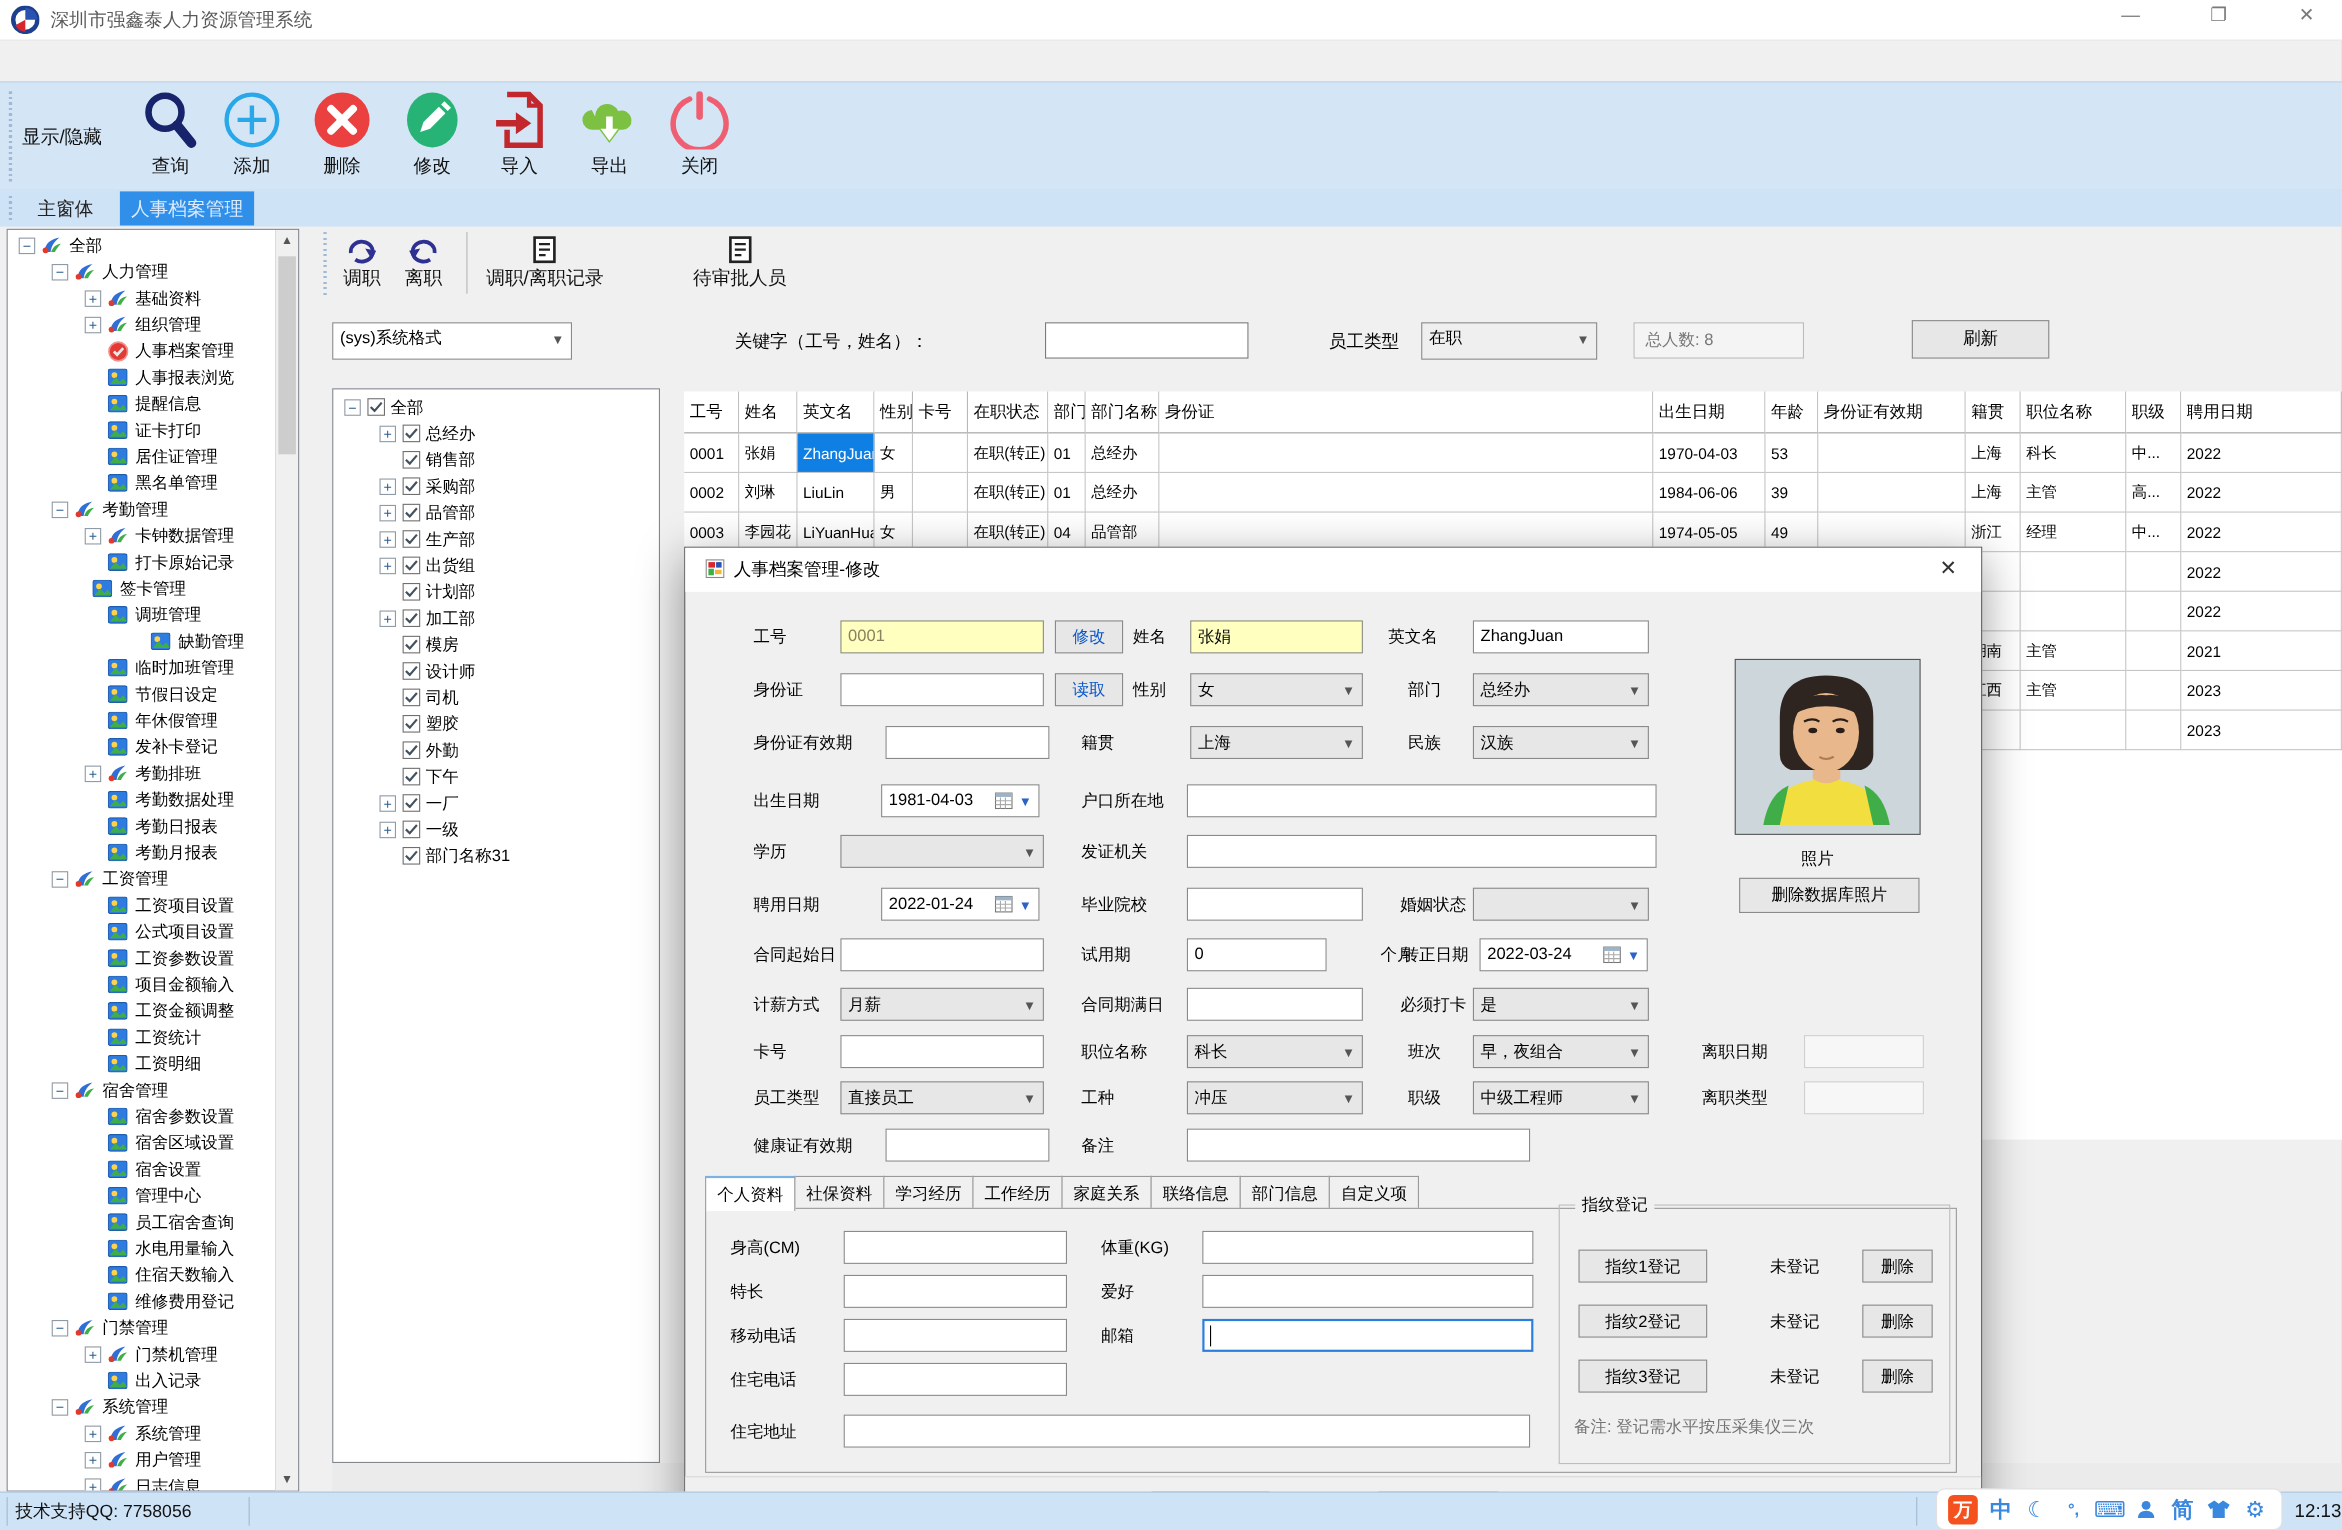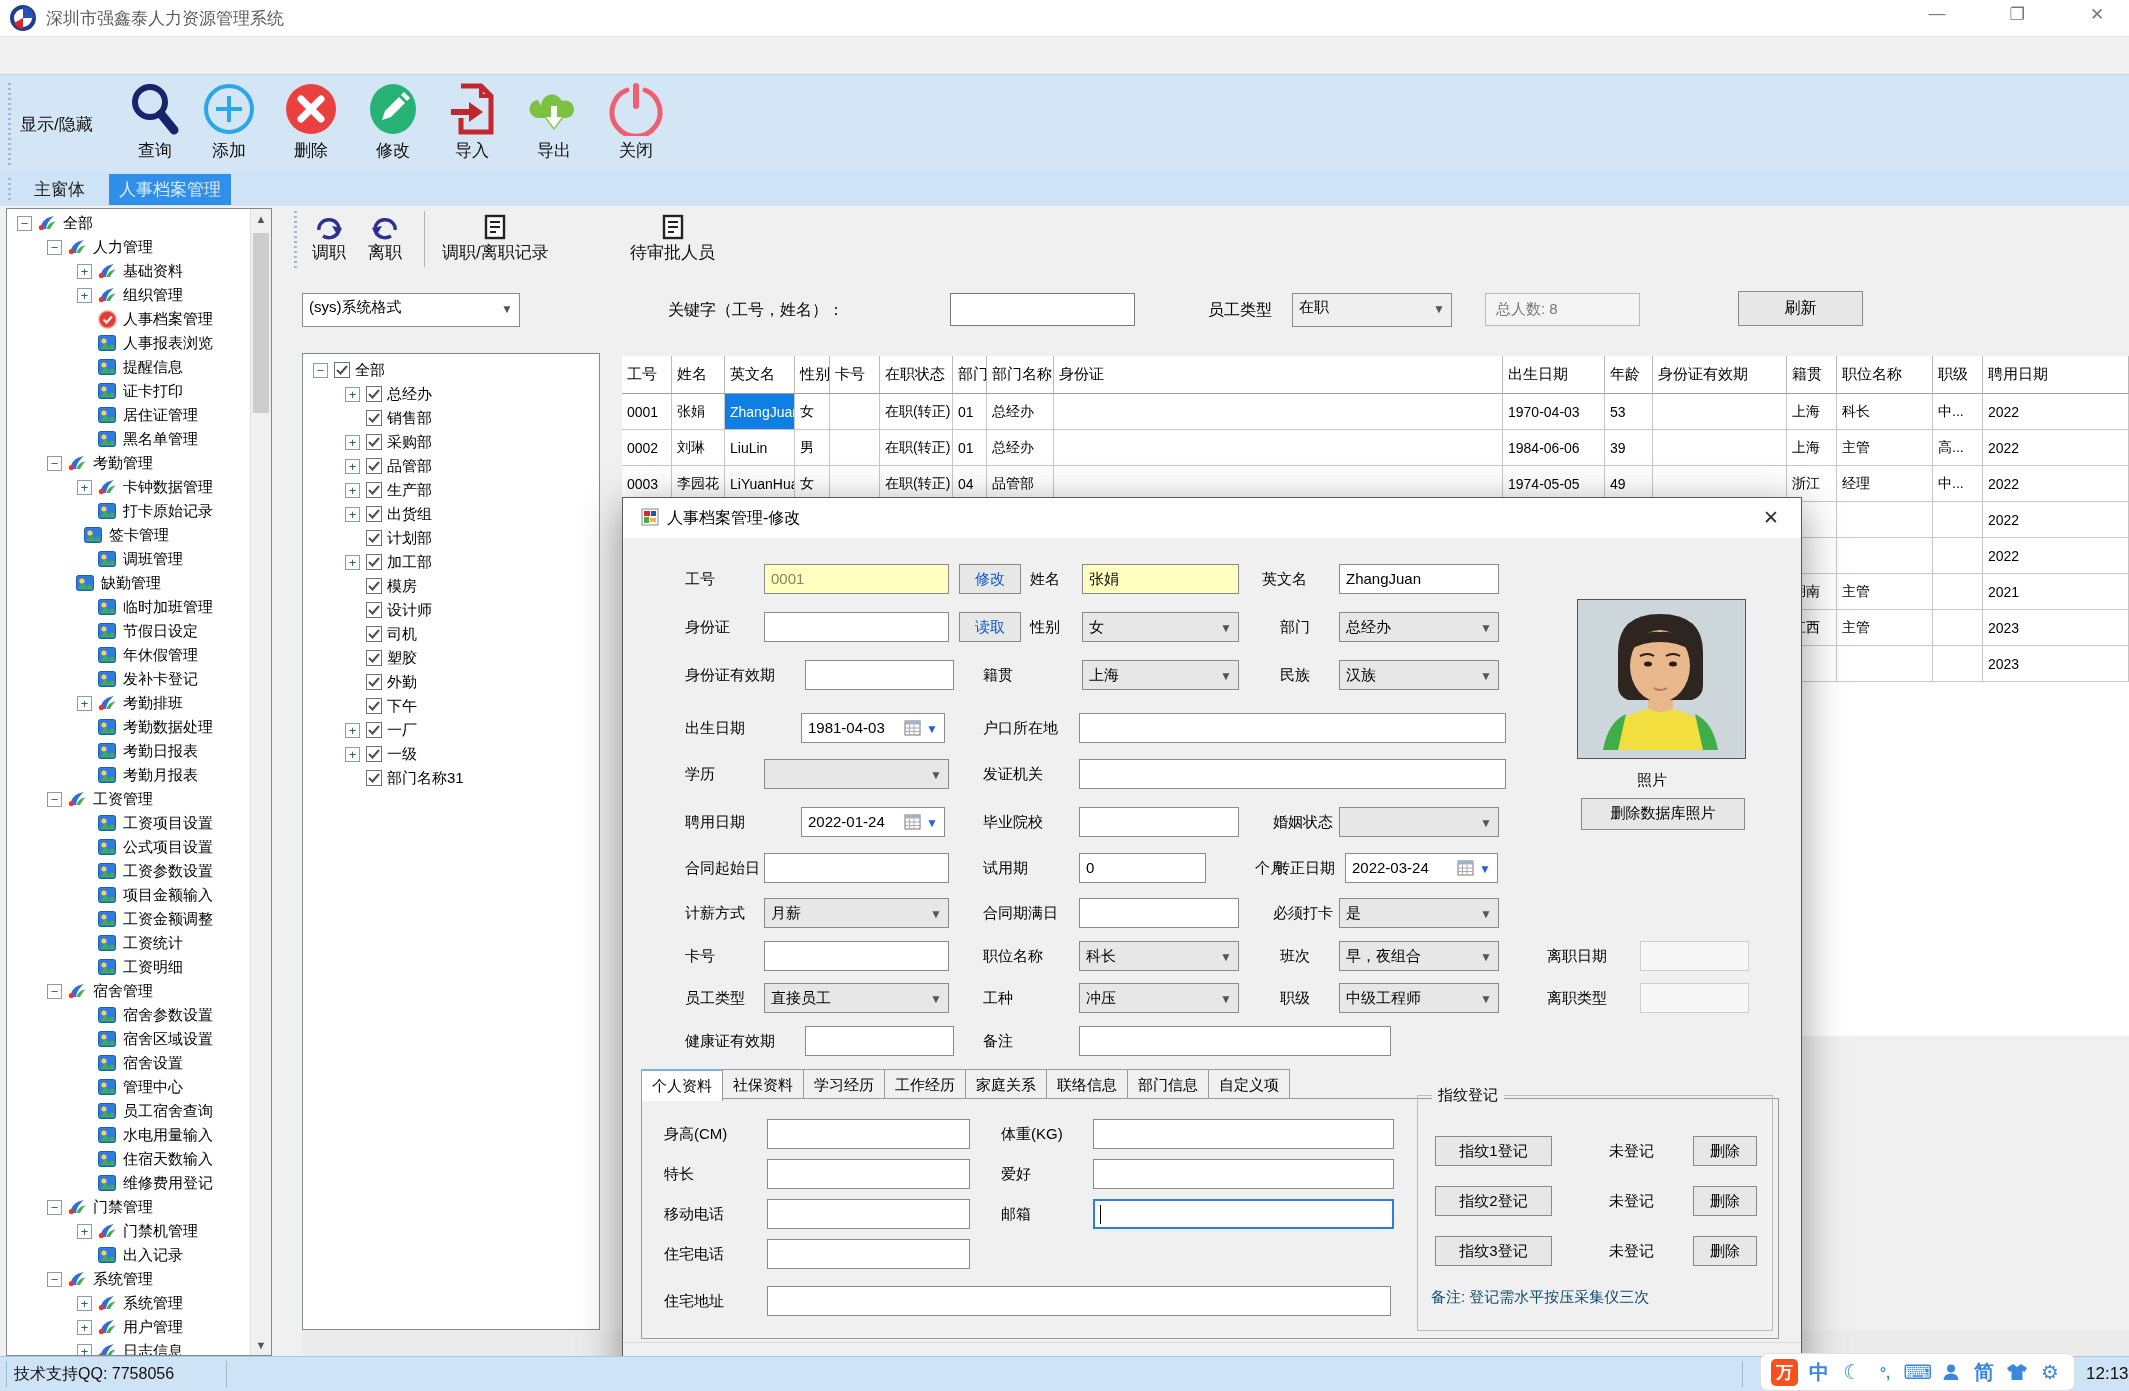--- a/index.html
+++ b/index.html
@@ -76,21 +76,21 @@
   .finp.focus{border:2px solid #2a7fdc;}
   .fbtn{position:absolute;height:30px;background:#e7e7e7;border:1px solid #8a8a8a;box-sizing:border-box;font-size:15px;color:#0a58c8;text-align:center;padding-top:5px;}
   .caret{position:absolute;left:5px;top:4px;width:1px;height:19px;background:#000;}
   .calico{position:absolute;right:22px;top:5px;}
   .dtabs{position:absolute;left:18px;top:571px;display:flex;}
   .dtab{font-size:15px;color:#000;border:1px solid #9a9a9a;border-bottom:none;padding:6px 10px 5px 10px;background:#f0f0f0;margin-right:-1px;}
   .dtab.active{background:#fff;position:relative;z-index:2;border-top:2px solid #7ab2e2;}
   .dpanel{position:absolute;left:18px;top:600px;width:1138px;height:241px;background:#f0f0f0;border:1px solid #9a9a9a;box-sizing:border-box;}
   .fingbox{position:absolute;left:794px;top:597px;width:356px;height:236px;border:1px solid #bdbdbd;box-sizing:border-box;}
   .fingtitle{position:absolute;left:14px;top:-10px;background:#f0f0f0;padding:0 6px;font-size:15px;}
-  .fingnote{position:absolute;font-size:15px;color:#0c4a6e;white-space:nowrap;}
+  .fingnote{position:absolute;font-size:15px;color:#737373;white-space:nowrap;}
   .dfooter{position:absolute;left:0;bottom:0;width:100%;height:47px;background:#f0f0f0;border-top:1px solid #d8d8d8;}
   .dokbtn{position:absolute;height:32px;background:#e7e7e7;border:1px solid #8a8a8a;box-sizing:border-box;font-size:16px;text-align:center;padding-top:5px;}
   .photo{position:absolute;left:954px;top:101px;width:167px;height:158px;border:1px solid #555;background:#cfd8dc;overflow:hidden;}
 
   
   .statusbar{left:0;top:1356px;width:2129px;height:35px;background:#cfe3f6;border-top:1px solid #aac6e0;}
   .support{position:absolute;left:14px;top:7px;font-size:16px;color:#111;}
   .ssep{position:absolute;top:4px;width:1px;height:26px;background:#9fb9d2;}
   .tray{position:absolute;left:1760px;top:-4px;width:315px;height:38px;background:#fff;border:1px solid #e0e0e0;border-radius:8px;display:flex;align-items:center;gap:9px;padding:0 10px;box-sizing:border-box;}
   .trayico{color:#3a87e0;font-size:20px;font-weight:bold;display:inline-flex;align-items:center;justify-content:center;width:24px;}
@@ -361,21 +361,21 @@
           <span style="width: 21px; flex: 0 0 21px;"></span>
           <span class="tico">
             <svg width="18" height="16" viewBox="0 0 18 16">
               <rect x="0.5" y="0.5" width="17" height="15" rx="2" fill="#2f7ce0" stroke="#1d5cb0"></rect>
               <circle cx="6" cy="6" r="2.6" fill="#ffd24a"></circle>
               <path d="M2 14 L7 8 L11 12 L14 9 L17 13 L17 14 Z" fill="#3fae49"></path>
             </svg>
           </span>
           <span>调班管理</span>
         </div>
-        <div class="trow" style="padding-left: 48px; font-family: Liberation Mono, monospace;">
+        <div class="trow" style="padding-left: 109px; font-family: Liberation Mono, monospace;">
           <span style="width: 21px; flex: 0 0 21px;"></span>
           <span class="tico">
             <svg width="18" height="16" viewBox="0 0 18 16">
               <rect x="0.5" y="0.5" width="17" height="15" rx="2" fill="#2f7ce0" stroke="#1d5cb0"></rect>
               <circle cx="6" cy="6" r="2.6" fill="#ffd24a"></circle>
               <path d="M2 14 L7 8 L11 12 L14 9 L17 13 L17 14 Z" fill="#3fae49"></path>
             </svg>
           </span>
           <span>缺勤管理</span>
         </div>

